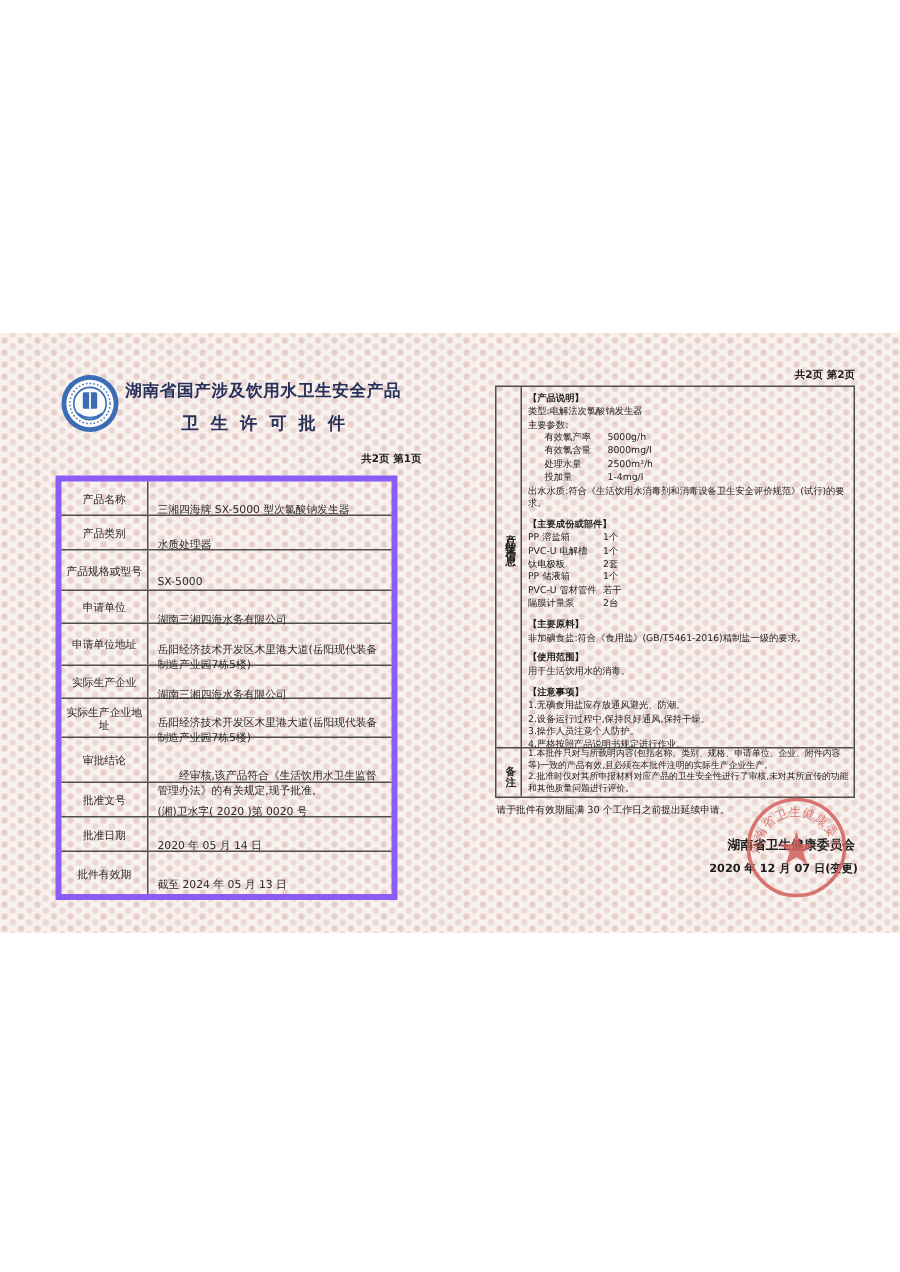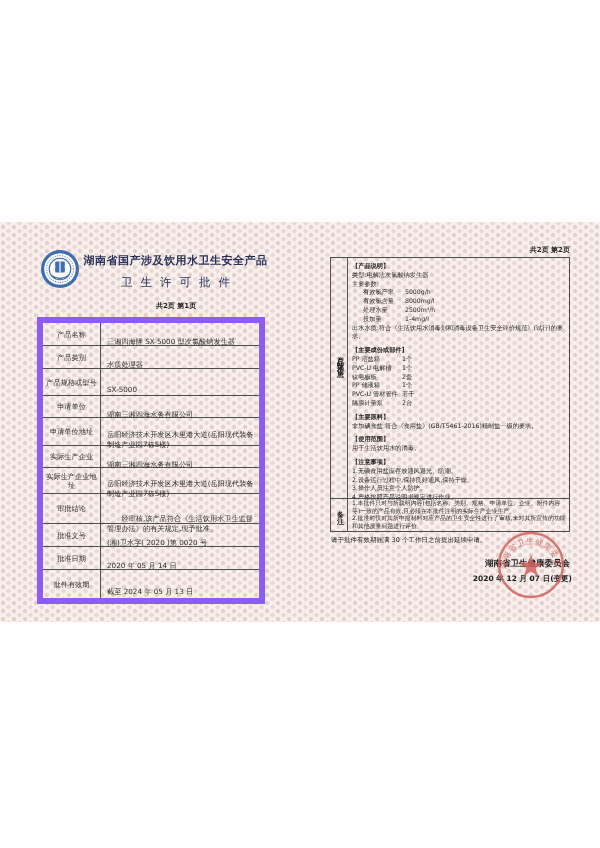--- a/index.html
+++ b/index.html
@@ -13,27 +13,27 @@
     background-color:#f8f1ee;
     background-image:
       radial-gradient(circle at 3px 5px, rgba(203,150,144,.38) 1.6px, rgba(203,150,144,0) 2.7px),
       radial-gradient(circle at 3px 5px, rgba(203,150,144,.28) 1.6px, rgba(203,150,144,0) 2.7px);
     background-size: 11px 8px;
     background-position: 0 0, 5.5px 4px;
   }
   .emblem { position:absolute; left:40px; top:249px; width:40px; height:40px; }
   .title-block { position:absolute; left:78px; top:253px; width:195px; text-align:center; color:#27315a; }
   .title1 { font-size:11px; font-weight:bold; letter-spacing:.5px; white-space:nowrap; }
-  .title2 { margin-top:7px; font-size:11.5px; font-weight:normal; letter-spacing:8px; padding-left:8px; white-space:nowrap; }
+  .title2 { margin-top:7px; font-size:11.5px; font-weight:bold; letter-spacing:8px; padding-left:8px; white-space:nowrap; }
   .pgnote { position:absolute; font-size:7px; font-weight:bold; color:#1e1e1e; white-space:nowrap; }
-  .pg1 { left:156px; top:301px; width:97px; }
+  .pg1 { left:184px; top:301px; width:97px; text-align:right; }
   .pg2 { left:470px; top:245px; width:100px; text-align:right; }
 
   
-  .ltable { position:absolute; left:37px; top:317px; width:228px; border:6px solid #8b5cf6; box-sizing:border-box; background:transparent; }
+  .ltable { position:absolute; left:37px; top:317px; width:228px; border:4px solid #8b5cf6; box-sizing:border-box; background:transparent; }
   .lrow { display:flex; border-bottom:1px solid #4e4e4e; box-sizing:border-box; }
   .lrow:last-child { border-bottom:none; }
   .lab { width:58px; border-right:1px solid #4e4e4e; display:flex; align-items:center; justify-content:center;
          text-align:center; font-size:7.2px; line-height:9px; padding:1px; box-sizing:border-box; }
   .val { flex:1; display:flex; align-items:center; font-size:7.2px; line-height:10px; padding:1px 4px 1px 6px; box-sizing:border-box;margin-top:16px; }
   .val.block { display:block; text-indent:2em; padding-top:4px; }
   .h23{height:23px;} .h27{height:27px;} .h22{height:22px;} .h28{height:28px;} .h26{height:26px;} .h30{height:30px;justify-content:flex-end;}
 
   
   .rpanel { position:absolute; left:330px; top:257px; width:240px; height:275px; border:1px solid #4e4e4e; box-sizing:border-box; }

